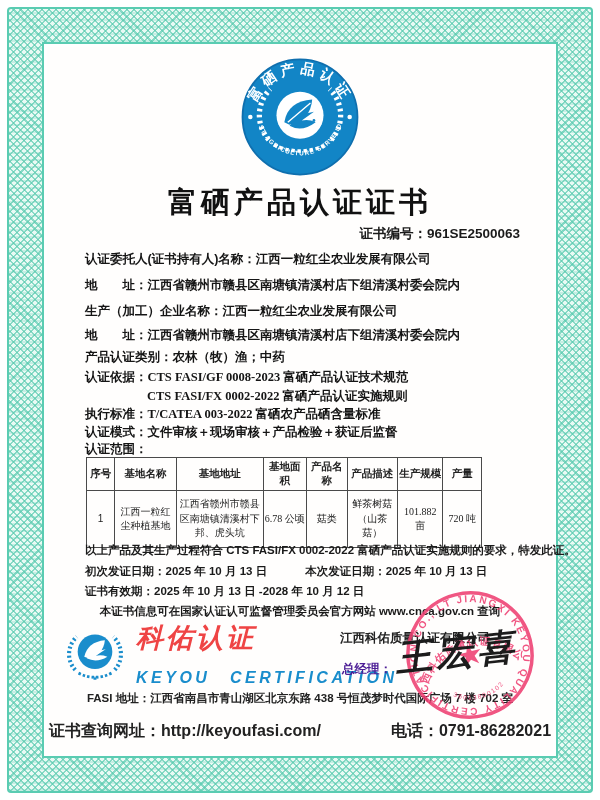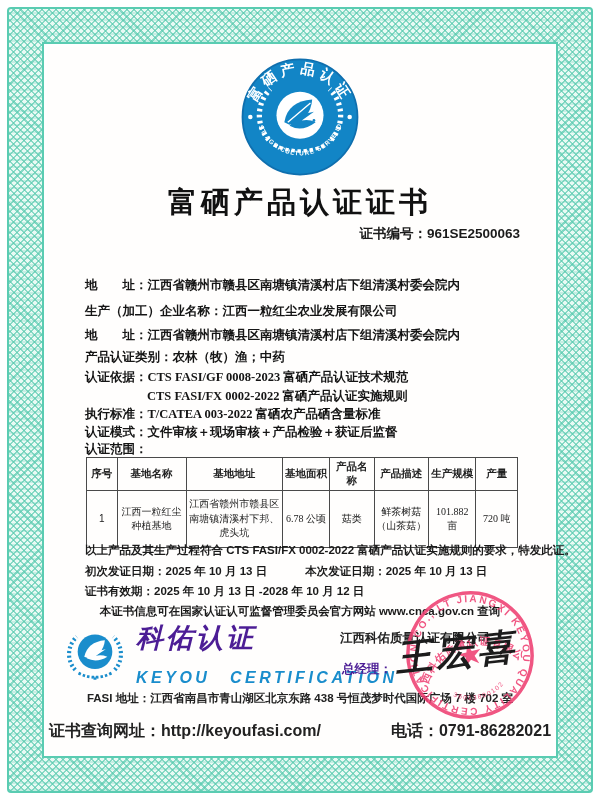--- a/index.html
+++ b/index.html
@@ -33,40 +33,40 @@
 
   
   .info-line{position:absolute; left:85px; width:442px; font-size:12.5px; font-weight:bold;
              white-space:nowrap; color:#151515;}
   .latin{font-family:"Liberation Serif", serif;}
   .l0{top:251px;} .l1{top:277px;} .l2{top:303px;} .l3{top:327px;}
   .l4{top:349px;} .l5{top:369px;} .l6{top:388px; padding-left:62px;}
   .l7{top:406px;} .l8{top:424px;} .l9{top:441px;}
 
   
-  .scope-table{position:absolute; left:86px; top:457px; width:432px; border-collapse:collapse;
+  .scope-table{position:absolute; left:86px; top:457px; width:396px; border-collapse:collapse;
                font-size:10px; text-align:center; color:#222;}
   .scope-table th,.scope-table td{border:1px solid #4a4a4a; padding:2px 1px; font-weight:normal;}
   .scope-table th{height:24px; font-weight:bold; font-size:10.5px;}
   .scope-table td{height:52px; line-height:1.45;}
   .c0{width:30px;} .c1{width:74px;} .c2{width:104px;} .c3{width:48px;}
   .c4{width:46px;} .c5{width:56px;margin-left:36px;} .c6{width:46px;} .c7{width:42px;}
 
   
   .statement{position:absolute; left:85px; top:543px; font-size:11.5px; font-weight:bold; white-space:nowrap;}
   .dates{position:absolute; left:85px; top:564px; width:442px; display:flex; font-size:11.5px; font-weight:bold;}
   .dates .d2{margin-left:38px;}
   .validity{position:absolute; left:85px; top:584px; font-size:11.5px; font-weight:bold;}
   .cnca{position:absolute; left:0; top:604px; width:100%; text-align:center; font-size:11.5px; font-weight:bold;}
 
   
   .keyou{position:absolute; left:62px; top:620px; display:flex; align-items:center;}
   .keyou-emblem{width:66px; height:66px; flex:0 0 auto;}
   .keyou-words{margin-left:8px;}
-  .keyou-cn{font-size:27px; font-weight:bold; color:#4c1d95; letter-spacing:3px; font-style:italic;}
+  .keyou-cn{font-size:27px; font-weight:bold; color:#ef4444; letter-spacing:3px; font-style:italic;}
   .keyou-en{font-size:16px; font-weight:bold; color:#1a8dcc; letter-spacing:3.5px; margin-top:12px; font-style:italic;}
   .company{position:absolute; left:340px; top:630px; font-size:12.5px; font-weight:bold; color:#222;}
   .gm{position:absolute; left:342px; top:661px; font-size:12.5px; font-weight:bold; color:#4c1d95;}
   .signature{position:absolute; left:395px; top:628px; font-size:37px; color:#1c1c1c;
              font-family:"DejaVu Serif", serif; font-style:italic; font-weight:bold;
              transform:rotate(-6deg); letter-spacing:4px; z-index:6;}
   .seal{position:absolute; left:404px; top:589px; width:132px; height:132px;
         transform:rotate(-14deg); opacity:.88; z-index:5;}
 
   
@@ -110,20 +110,21 @@
         <path d="M 52,76 Q 56,52 84,50 Q 82,74 58,79 Z" fill="#1285c6"></path>
         <path d="M 56,76 Q 68,66 82,54" stroke="#ffffff" stroke-width="1.6" fill="none"></path>
         <path d="M 58,80 Q 72,88 88,76 Q 80,72 72,74 L 86,64 Q 70,66 58,80 Z" fill="#1285c6"></path>
         <circle cx="86" cy="74" r="1.6" fill="#1285c6"></circle>
       </g>
     </svg>
 
     <div class="title">富硒产品认证证书</div>
     <div class="cert-no">证书编号：961SE2500063</div>
 
+    <div class="info-line l0">认证委托人(证书持有人)名称：江西一粒红尘农业发展有限公司</div>
     <div class="info-line l1">地　　址：江西省赣州市赣县区南塘镇清溪村店下组清溪村委会院内</div>
     <div class="info-line l2">生产（加工）企业名称：江西一粒红尘农业发展有限公司</div>
     <div class="info-line l3">地　　址：江西省赣州市赣县区南塘镇清溪村店下组清溪村委会院内</div>
     <div class="info-line l4">产品认证类别：农林（牧）渔；中药</div>
     <div class="info-line l5 latin">认证依据：CTS FASI/GF 0008-2023 富硒产品认证技术规范</div>
     <div class="info-line l6 latin">CTS FASI/FX 0002-2022 富硒产品认证实施规则</div>
     <div class="info-line l7 latin">执行标准：T/CATEA 003-2022 富硒农产品硒含量标准</div>
     <div class="info-line l9">认证范围：</div>
     <div class="info-line l8">认证模式：文件审核＋现场审核＋产品检验＋获证后监督</div>
 

